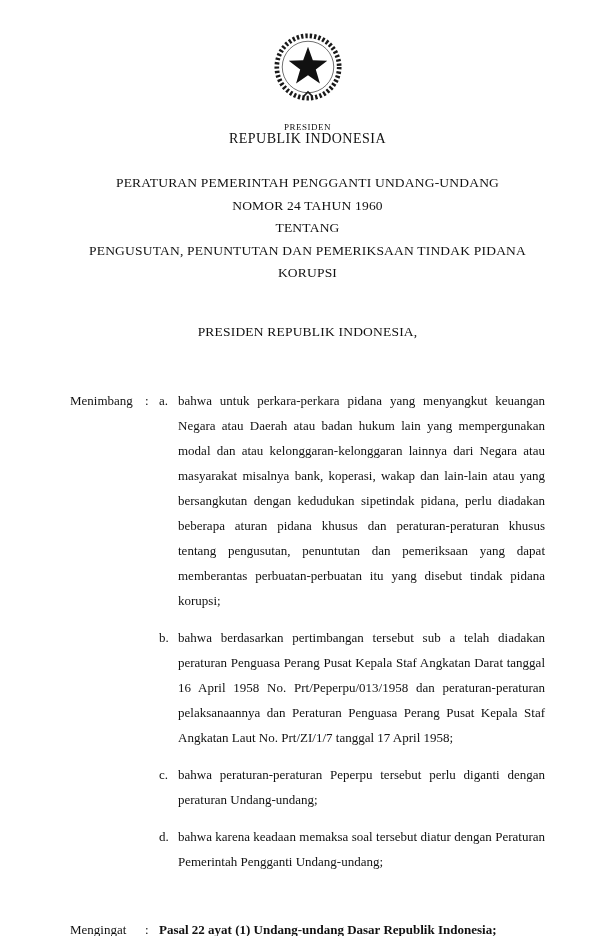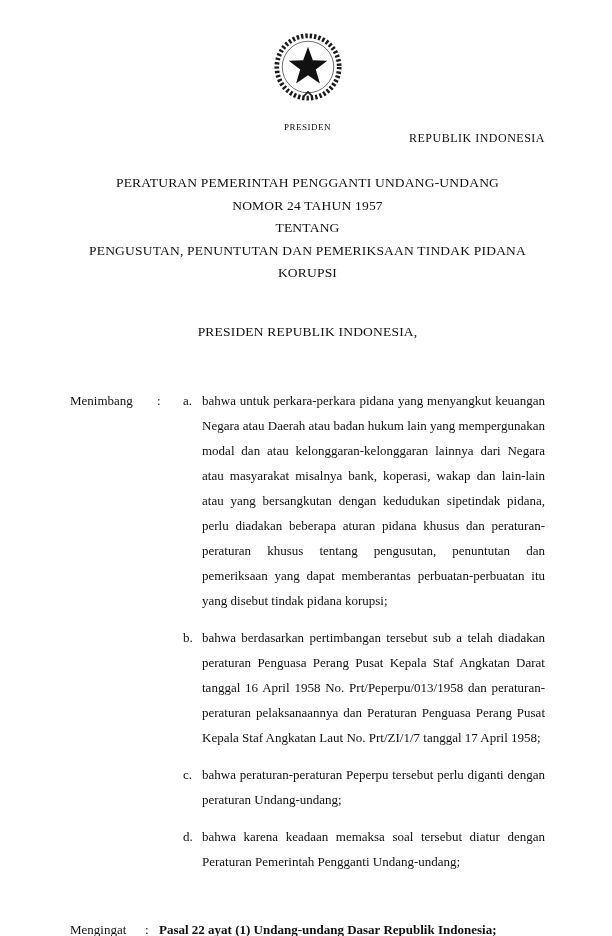--- a/index.html
+++ b/index.html
@@ -21,24 +21,23 @@
   .doc-header { text-align: center; }
   .emblem { display: inline-block; width: 78px; height: 78px; }
   .emblem svg { display: block; width: 78px; height: 78px; }
   .org-line1 {
     font-size: 9px;
     letter-spacing: 0.5px;
     line-height: 11px;
     margin-top: 12px;
   }
   .org-line2 {
-    font-size: 12px;
+    font-size: 14px;
     letter-spacing: 0.5px;
     line-height: 11px;
-    text-align: right;
   }
 
   
   .title-block {
     margin-top: 28px;
     text-align: center;
   }
   .title-line {
     font-size: 13.5px;
     line-height: 22.5px;
@@ -52,21 +51,21 @@
     letter-spacing: 0.2px;
   }
 
   
   .clause {
     display: flex;
     align-items: flex-start;
     font-size: 13px;
     line-height: 25px;
   }
-  .clause.menimbang { margin-top: 48px; gap: 12px; }
+  .clause.menimbang { margin-top: 48px; }
   .clause.mengingat { margin-top: 43px; }
 
   .clause-label { width: 75px; flex: 0 0 75px; }
   .clause-colon { width: 14px; flex: 0 0 14px; }
   .clause-body  { flex: 1 1 auto; }
 
   .consideration-item {
     display: flex;
     align-items: flex-start;
     margin-bottom: 12px;
@@ -97,21 +96,21 @@
 
         <polygon fill="#111111" points="50,24 56.2,41.5 74.7,42.0 60.0,53.2 65.3,71.0 50,60.5 34.7,71.0 40.0,53.2 25.3,42.0 43.8,41.5"></polygon>
       </svg>
     </div>
     <div class="org-line1">PRESIDEN</div>
     <div class="org-line2">REPUBLIK INDONESIA</div>
   </header>
 
   <section class="title-block">
     <div class="title-line">PERATURAN PEMERINTAH PENGGANTI UNDANG-UNDANG</div>
-    <div class="title-line">NOMOR 24 TAHUN 1957</div>
+    <div class="title-line">NOMOR 24 TAHUN 1960</div>
     <div class="title-line">TENTANG</div>
     <div class="title-line">PENGUSUTAN, PENUNTUTAN DAN PEMERIKSAAN TINDAK PIDANA</div>
     <div class="title-line">KORUPSI</div>
   </section>
 
   <div class="salutation">PRESIDEN REPUBLIK INDONESIA,</div>
 
   <section class="clause menimbang">
     <div class="clause-label">Menimbang</div>
     <div class="clause-colon">:</div>

